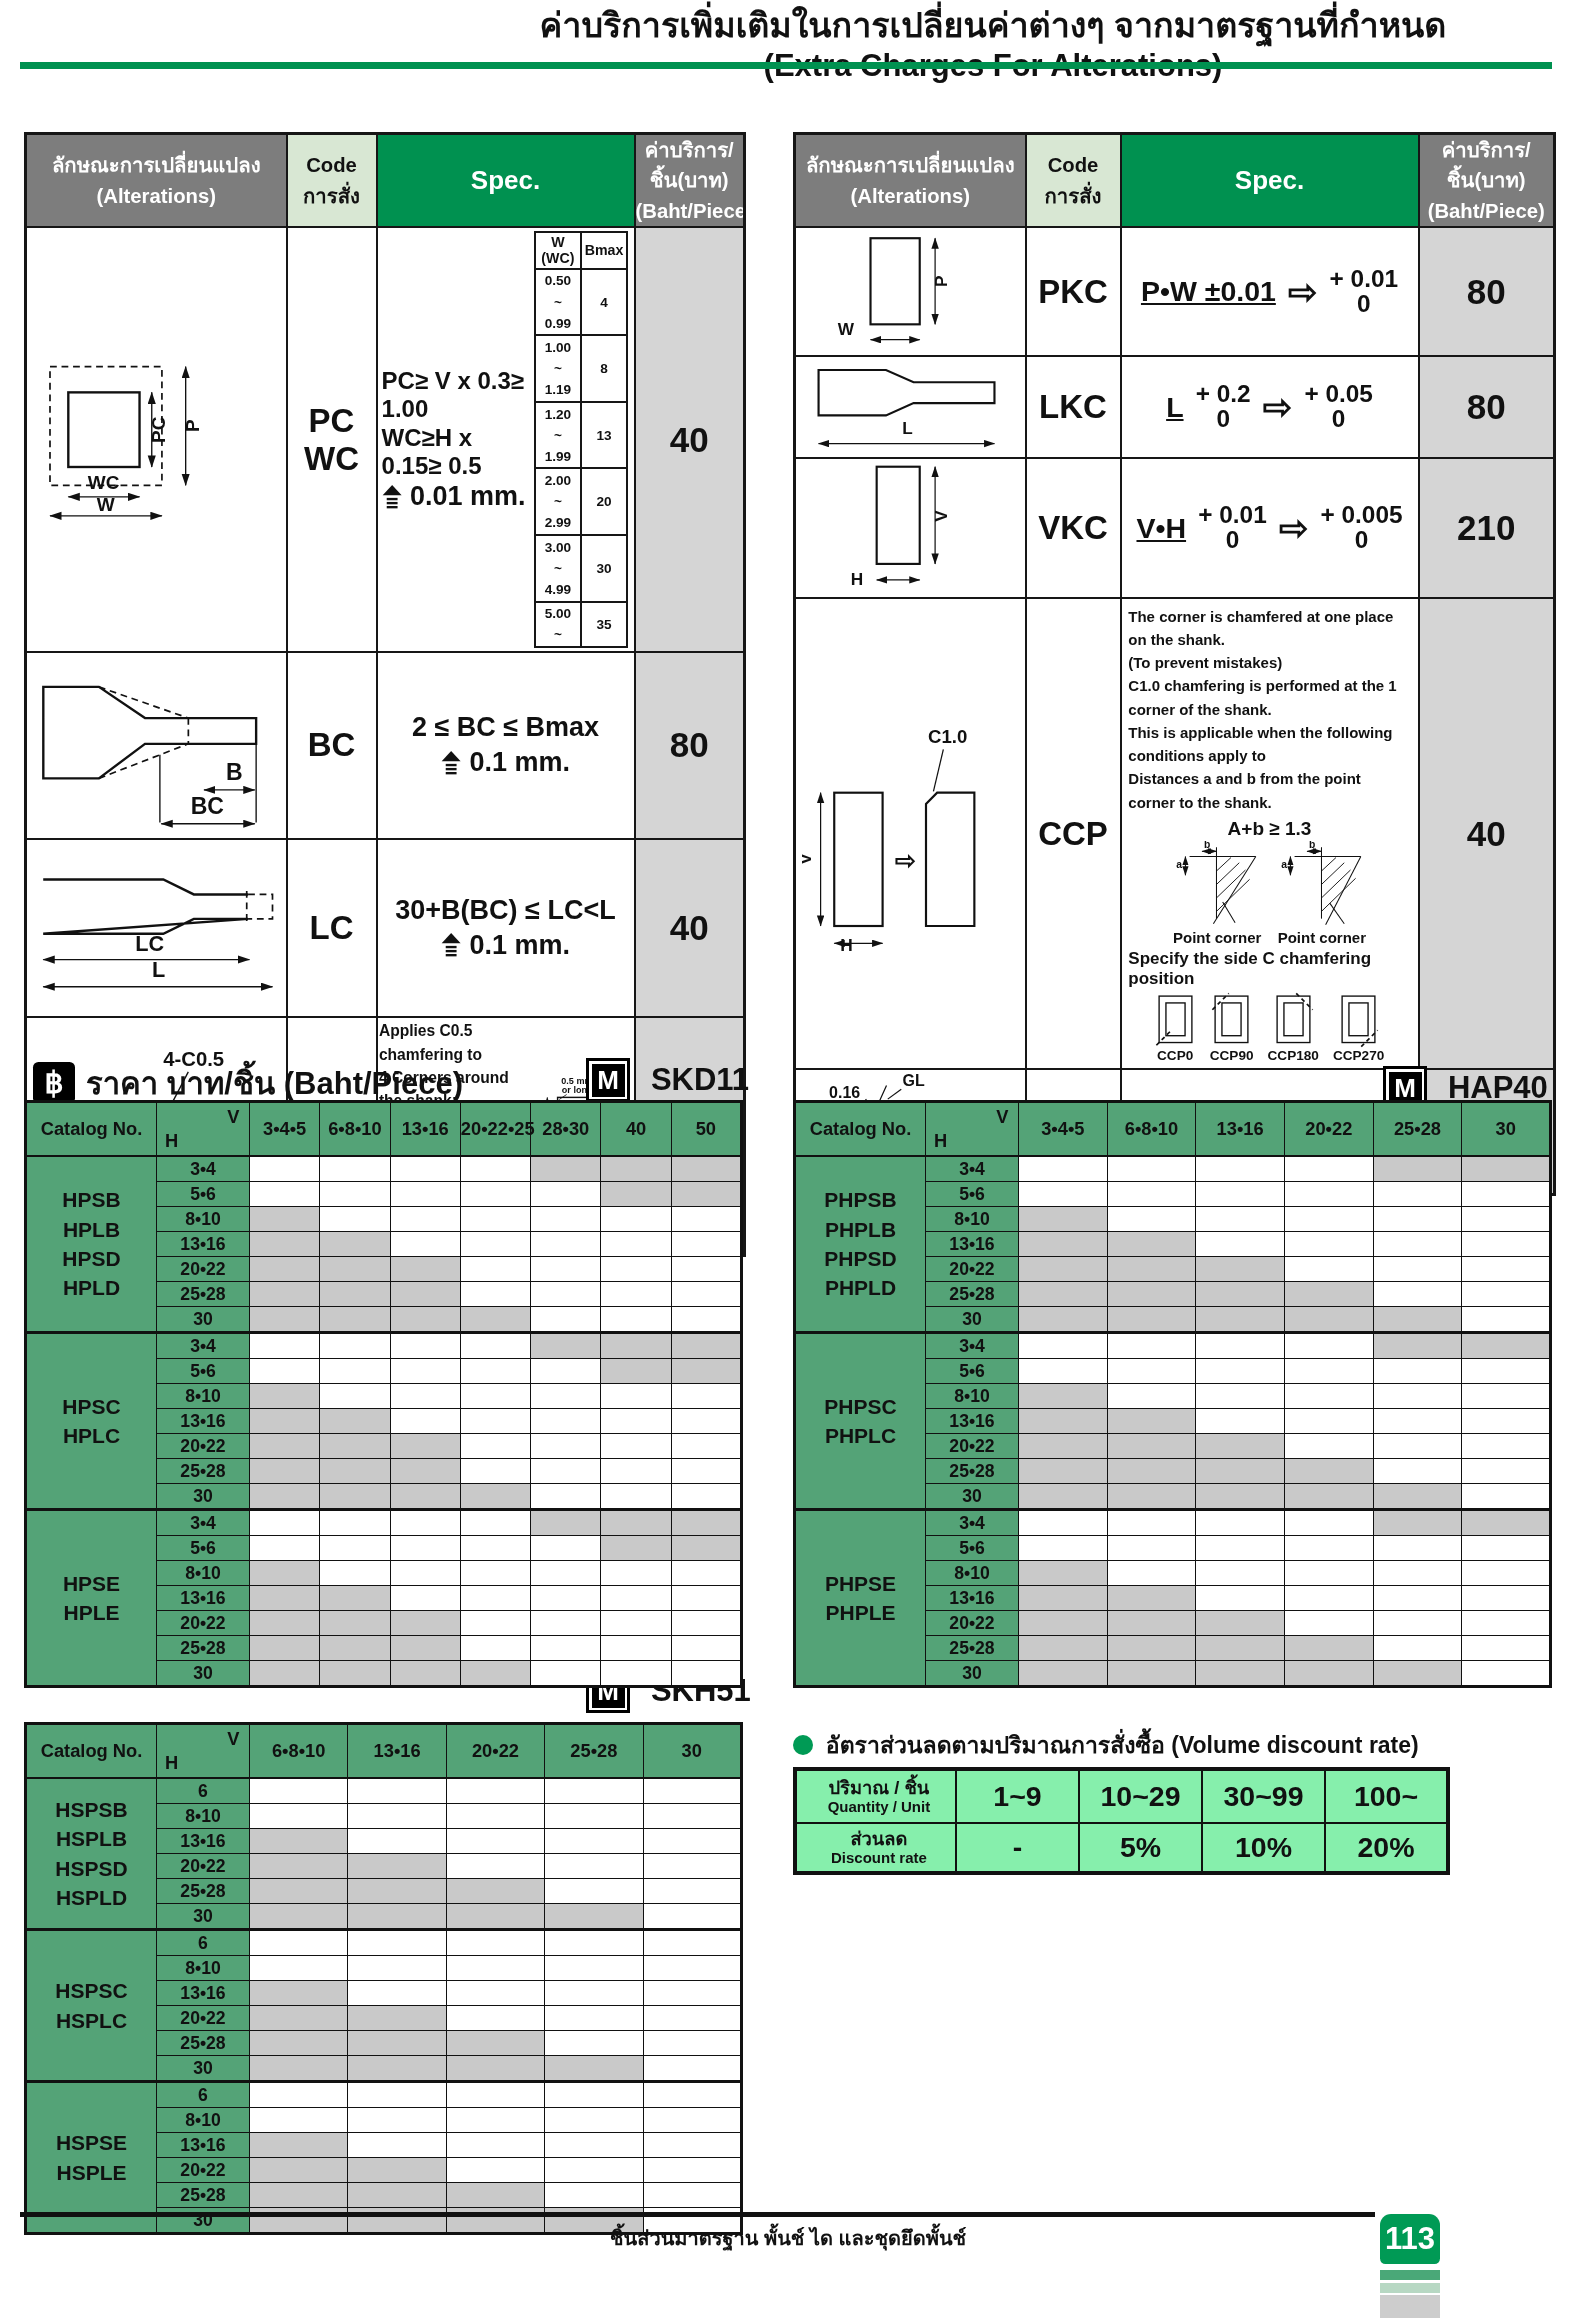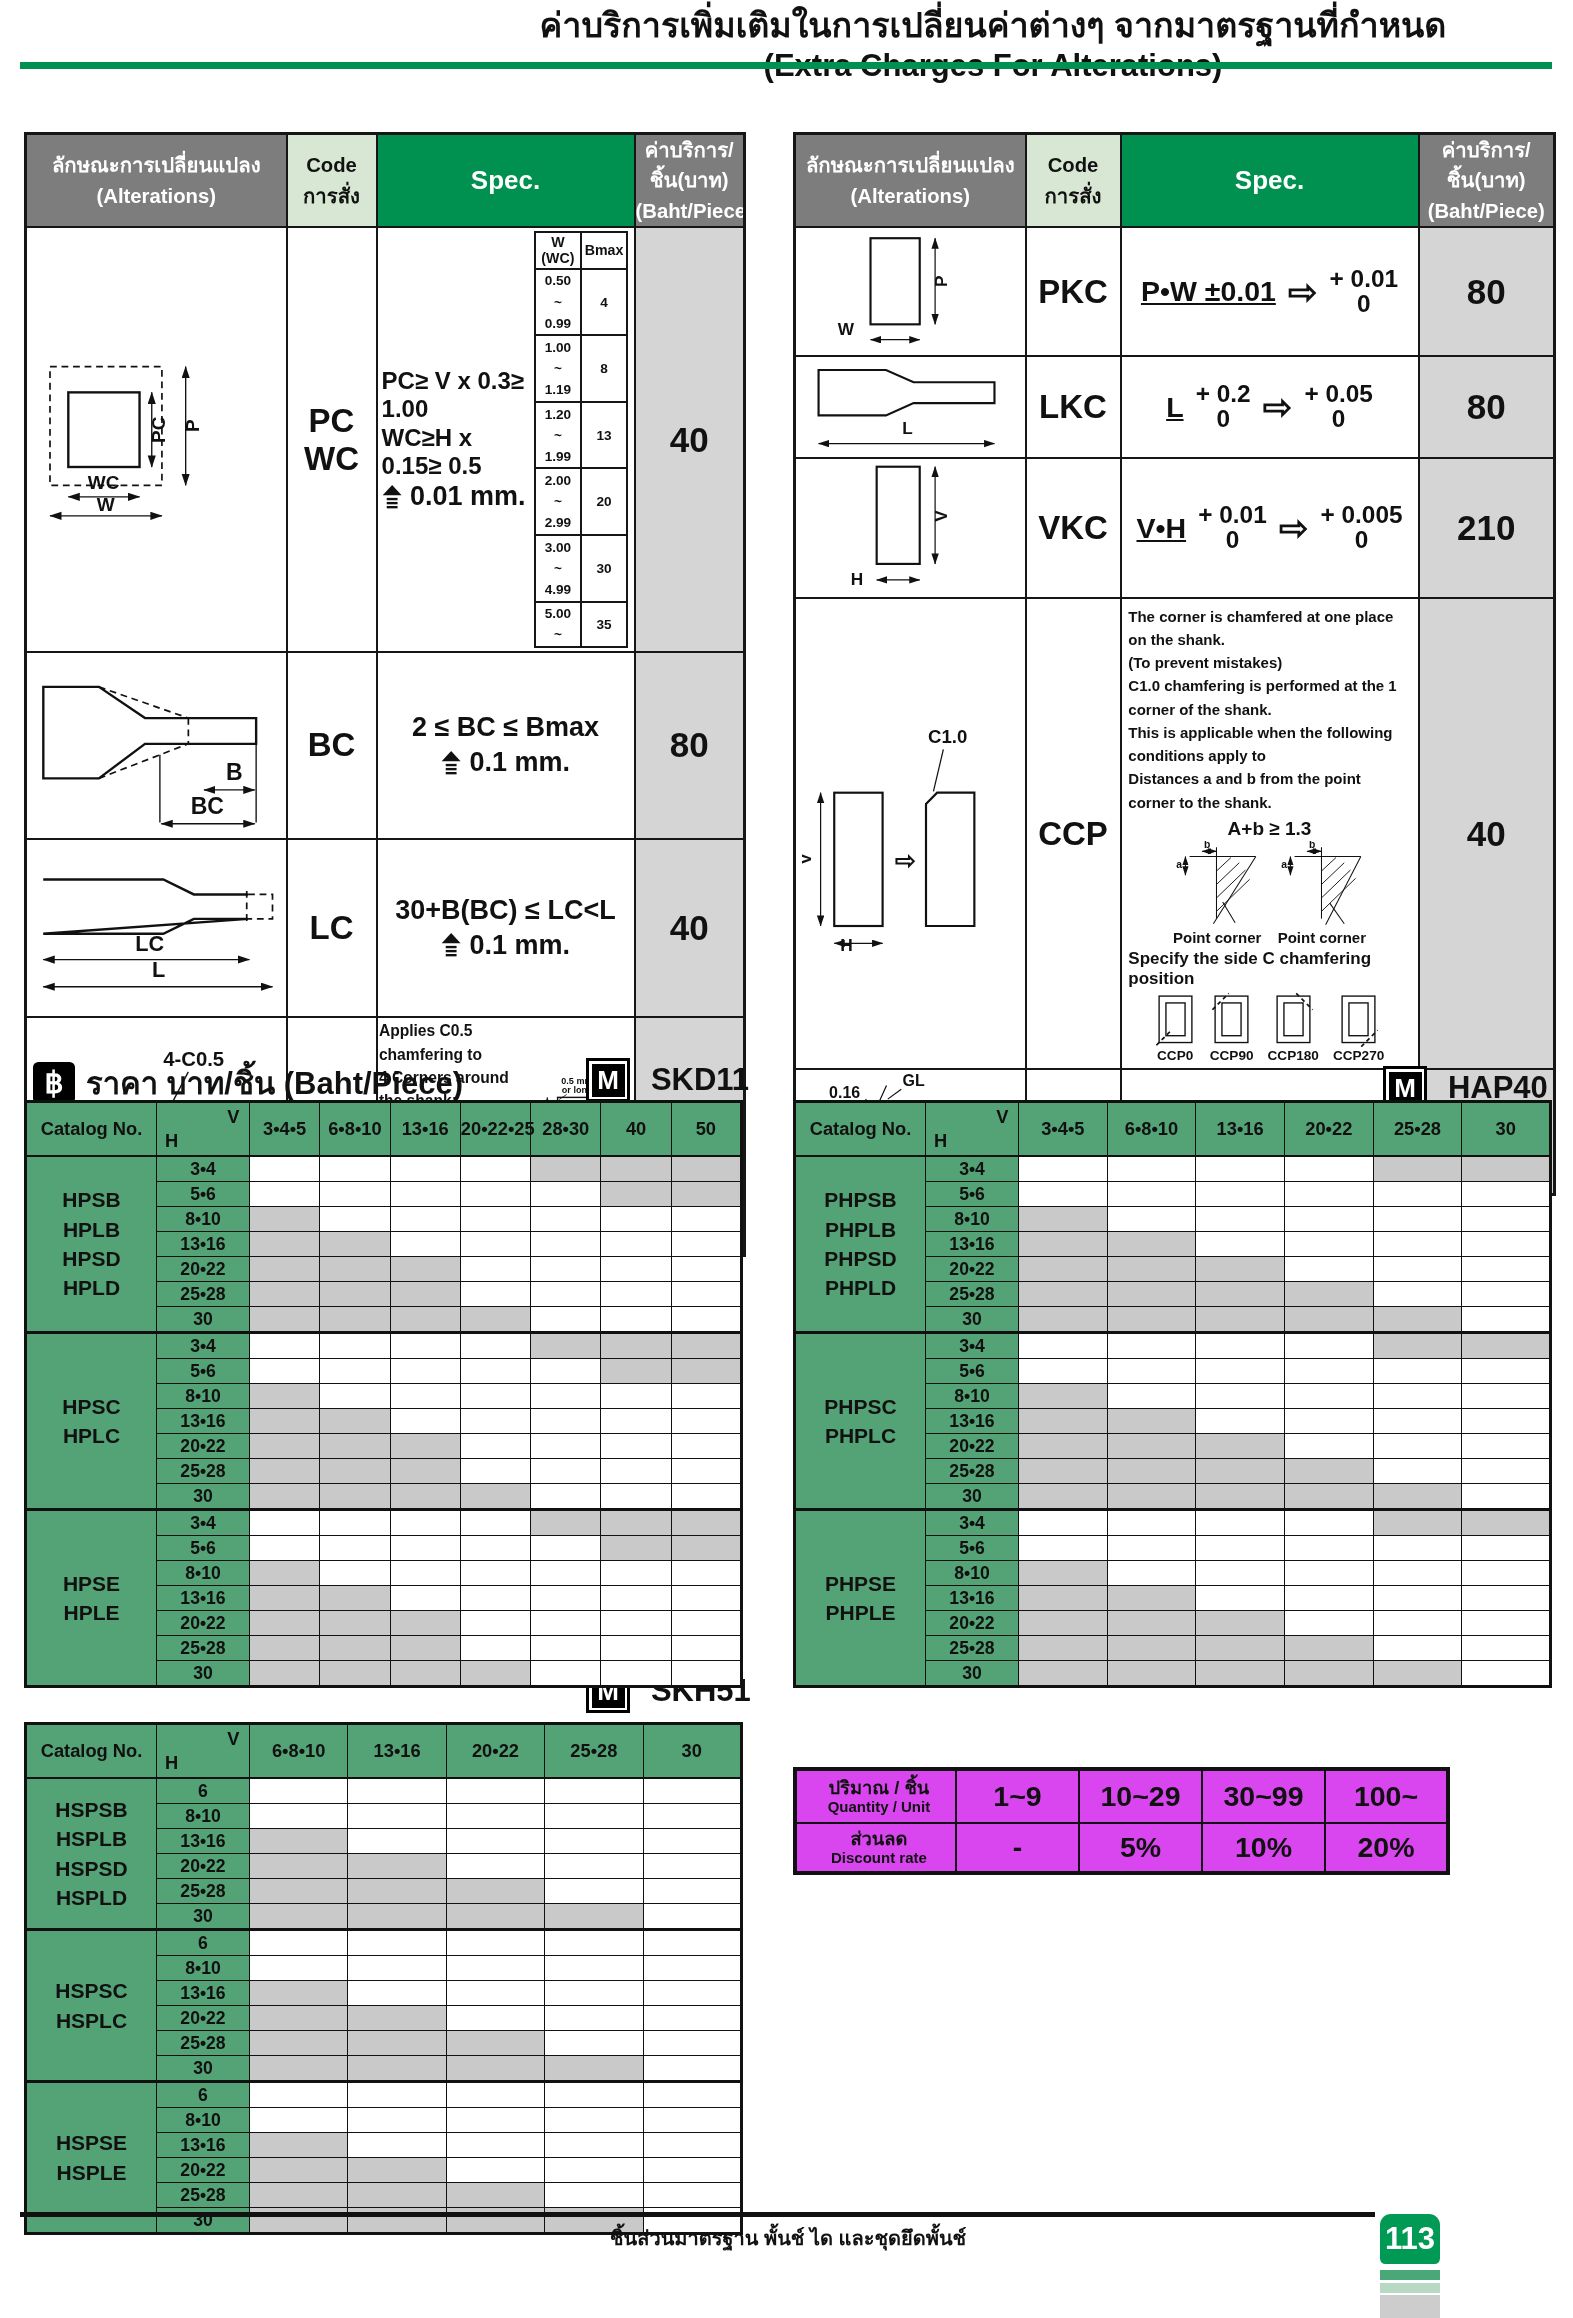--- a/index.html
+++ b/index.html
@@ -84,21 +84,21 @@
   table.matrix td.c{background:#fff;}
   table.matrix td.g{background:#c9c9c9;}
   table.matrix tr.gs>td{border-top:3.4px solid #111;}
   th.hv{position:relative;background-image:linear-gradient(to bottom right,transparent calc(50% - 2px),#111 calc(50% - 2px),#111 calc(50% + 2px),transparent calc(50% + 2px));}
   th.hv .v{position:absolute;top:2.7px;right:9.5px;}
   th.hv .h{position:absolute;bottom:2.7px;left:8.1px;}
 
   
   .bullet{display:inline-block;width:20.3px;height:20.3px;border-radius:50%;background:#009a55;vertical-align:-2px;margin-right:9.5px;}
   .disc-title{font-size:23px;font-weight:bold;}
-  table.disc{border-collapse:collapse;border:4.1px solid #111;table-layout:fixed;background:#d946ef;}
+  table.disc{border-collapse:collapse;border:4.1px solid #111;table-layout:fixed;background:#86efac;}
   table.disc td{border:2px solid #111;text-align:center;}
   td.disc-label{text-align:left;padding-left:6.8px;line-height:1.15;}
   .dl-th{font-size:18.3px;font-weight:bold;}
   .dl-en{font-size:15px;font-weight:bold;}
   td.disc-val{font-size:28.5px;font-weight:bold;}
 
   
   #footer-rule{left:20.3px;top:2212px;width:1355px;height:4.7px;background:#111;}
   #footer-text{left:610px;top:2222px;width:759px;text-align:left;font-size:20px;font-weight:bold;}
   #page-badge{left:1380px;top:2214px;width:60px;height:50px;background:#009a55;color:#fff;
@@ -1218,20 +1218,24 @@
             <td class="g"></td>
             <td class="g"></td>
             <td class="g"></td>
             <td class="g"></td>
             <td class="c"></td>
           </tr>
         </tbody>
       </table>
     </div>
 
+  <div class="abs" style="left:793px;top:1727px;">
+    <span class="bullet"></span>
+    <span class="disc-title">อัตราส่วนลดตามปริมาณการสั่งซื้อ (Volume discount rate)</span>
+  </div>
   <table class="disc abs" style="left:793px;top:1767px;width:652px;">
     <colgroup>
         <col style="width:161px">
         <col style="width:123px">
         <col style="width:123px">
         <col style="width:123px">
         <col style="width:123px">
       </colgroup>
     <tbody>
         <tr style="height:54px">

